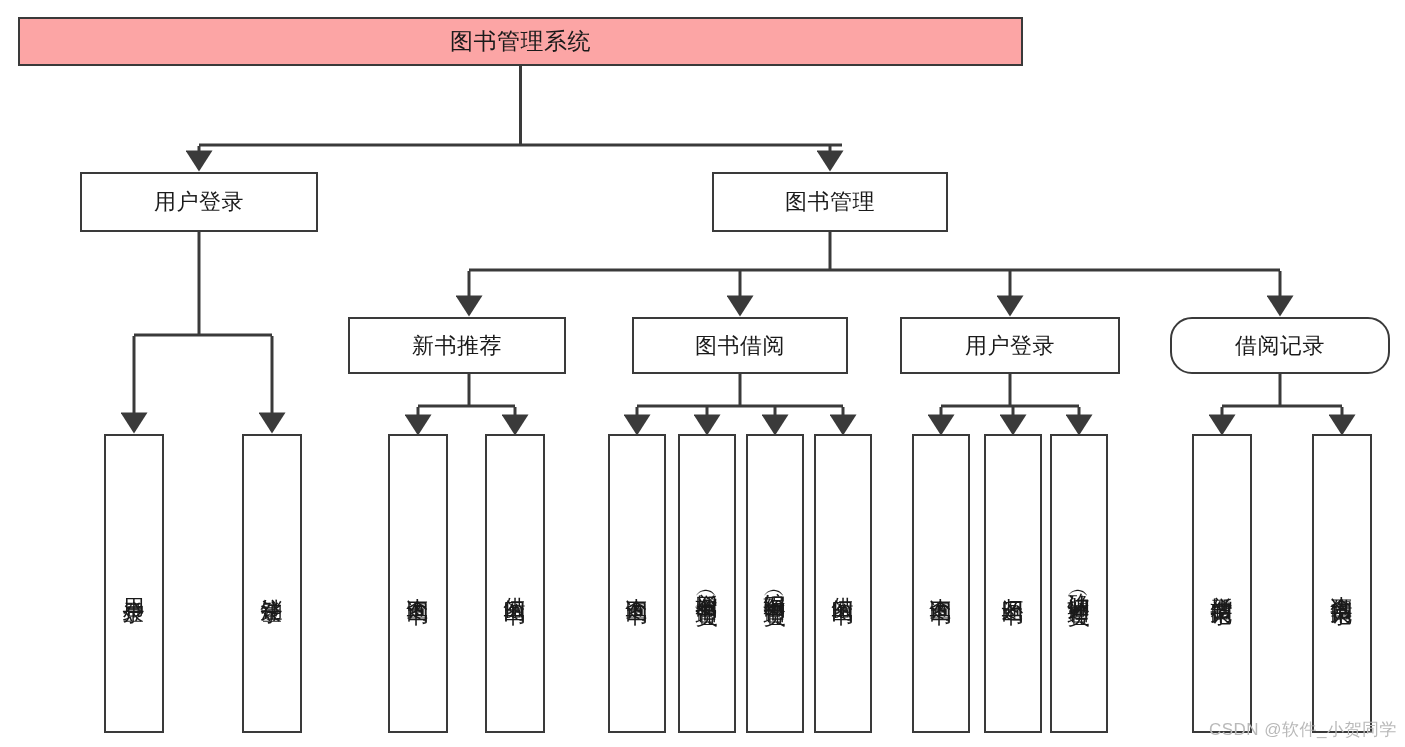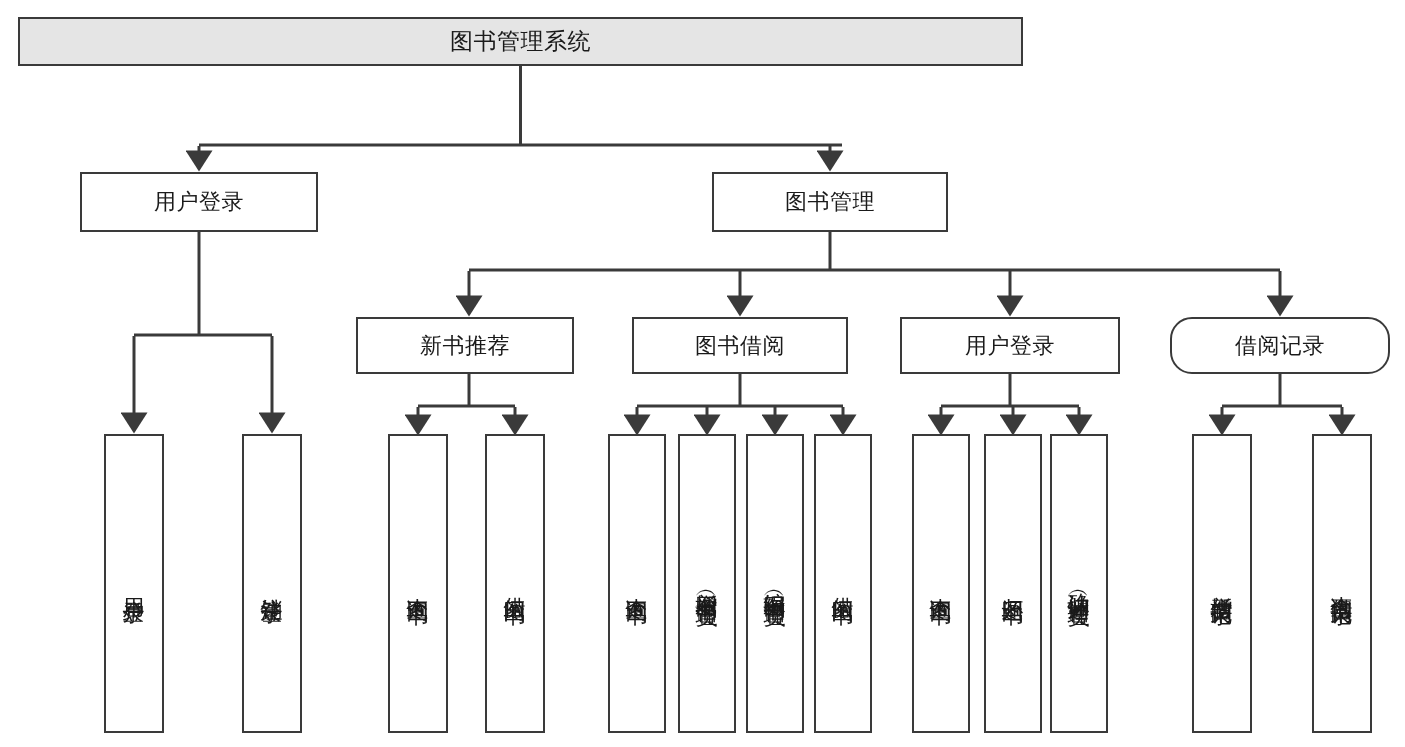--- a/index.html
+++ b/index.html
@@ -121,32 +121,32 @@
       <path d="M1013,407 L1013,424" marker-end="url(#arrowhead)"></path>
       <path d="M1079,407 L1079,424" marker-end="url(#arrowhead)"></path>
 
       <path d="M1280,374 L1280,406"></path>
       <path d="M1222,406 L1342,406"></path>
       <path d="M1222,407 L1222,424" marker-end="url(#arrowhead)"></path>
       <path d="M1342,407 L1342,424" marker-end="url(#arrowhead)"></path>
     </g>
   </svg>
 
-  <div class="node horizontal root" style="left: 18px; top: 17px; width: 1005px; height: 49px; border-color: rgb(58, 58, 58); background: #e5e5e5; color: rgb(26, 26, 26);">
+  <div class="node horizontal root" style="left: 18px; top: 17px; width: 1005px; height: 49px; border-color: rgb(58, 58, 58); background: #fca5a5; color: rgb(26, 26, 26);">
     <span class="node-label">图书管理系统</span>
   </div>
 
   <div class="node horizontal" style="left: 80px; top: 172px; width: 238px; height: 60px; border-color: rgb(58, 58, 58); background: rgb(255, 255, 255); color: rgb(26, 26, 26);">
     <span class="node-label">用户登录</span>
   </div>
   <div class="node horizontal" style="left: 712px; top: 172px; width: 236px; height: 60px; border-color: rgb(58, 58, 58); background: rgb(255, 255, 255); color: rgb(26, 26, 26);">
     <span class="node-label">图书管理</span>
   </div>
 
-  <div class="node horizontal" style="left: 356px; top: 317px; width: 218px; height: 57px; border-color: rgb(58, 58, 58); background: rgb(255, 255, 255); color: rgb(26, 26, 26);">
+  <div class="node horizontal" style="left: 348px; top: 317px; width: 218px; height: 57px; border-color: rgb(58, 58, 58); background: rgb(255, 255, 255); color: rgb(26, 26, 26);">
     <span class="node-label">新书推荐</span>
   </div>
   <div class="node horizontal" style="left: 632px; top: 317px; width: 216px; height: 57px; border-color: rgb(58, 58, 58); background: rgb(255, 255, 255); color: rgb(26, 26, 26);">
     <span class="node-label">图书借阅</span>
   </div>
   <div class="node horizontal" style="left: 900px; top: 317px; width: 220px; height: 57px; border-color: rgb(58, 58, 58); background: rgb(255, 255, 255); color: rgb(26, 26, 26);">
     <span class="node-label">用户登录</span>
   </div>
   <div class="node horizontal" style="left: 1170px; top: 317px; width: 220px; height: 57px; border-color: rgb(58, 58, 58); background: rgb(255, 255, 255); color: rgb(26, 26, 26); border-radius: 22px;">
     <span class="node-label">借阅记录</span>
@@ -185,14 +185,15 @@
   <div class="node vertical" style="left: 1050px; top: 434px; width: 58px; height: 299px; border-color: rgb(58, 58, 58); background: rgb(255, 255, 255); color: rgb(26, 26, 26);">
     <span class="node-label">确认归还（管理员）</span>
   </div>
   <div class="node vertical" style="left: 1192px; top: 434px; width: 60px; height: 299px; border-color: rgb(58, 58, 58); background: rgb(255, 255, 255); color: rgb(26, 26, 26);">
     <span class="node-label">新增借阅记录</span>
   </div>
   <div class="node vertical" style="left: 1312px; top: 434px; width: 60px; height: 299px; border-color: rgb(58, 58, 58); background: rgb(255, 255, 255); color: rgb(26, 26, 26);">
     <span class="node-label">查询借阅记录</span>
   </div>
 
+  <div id="watermark" style="color: rgb(185, 185, 185);">CSDN @软件_小贺同学</div>
 
 </div>
 
 </body></html>

